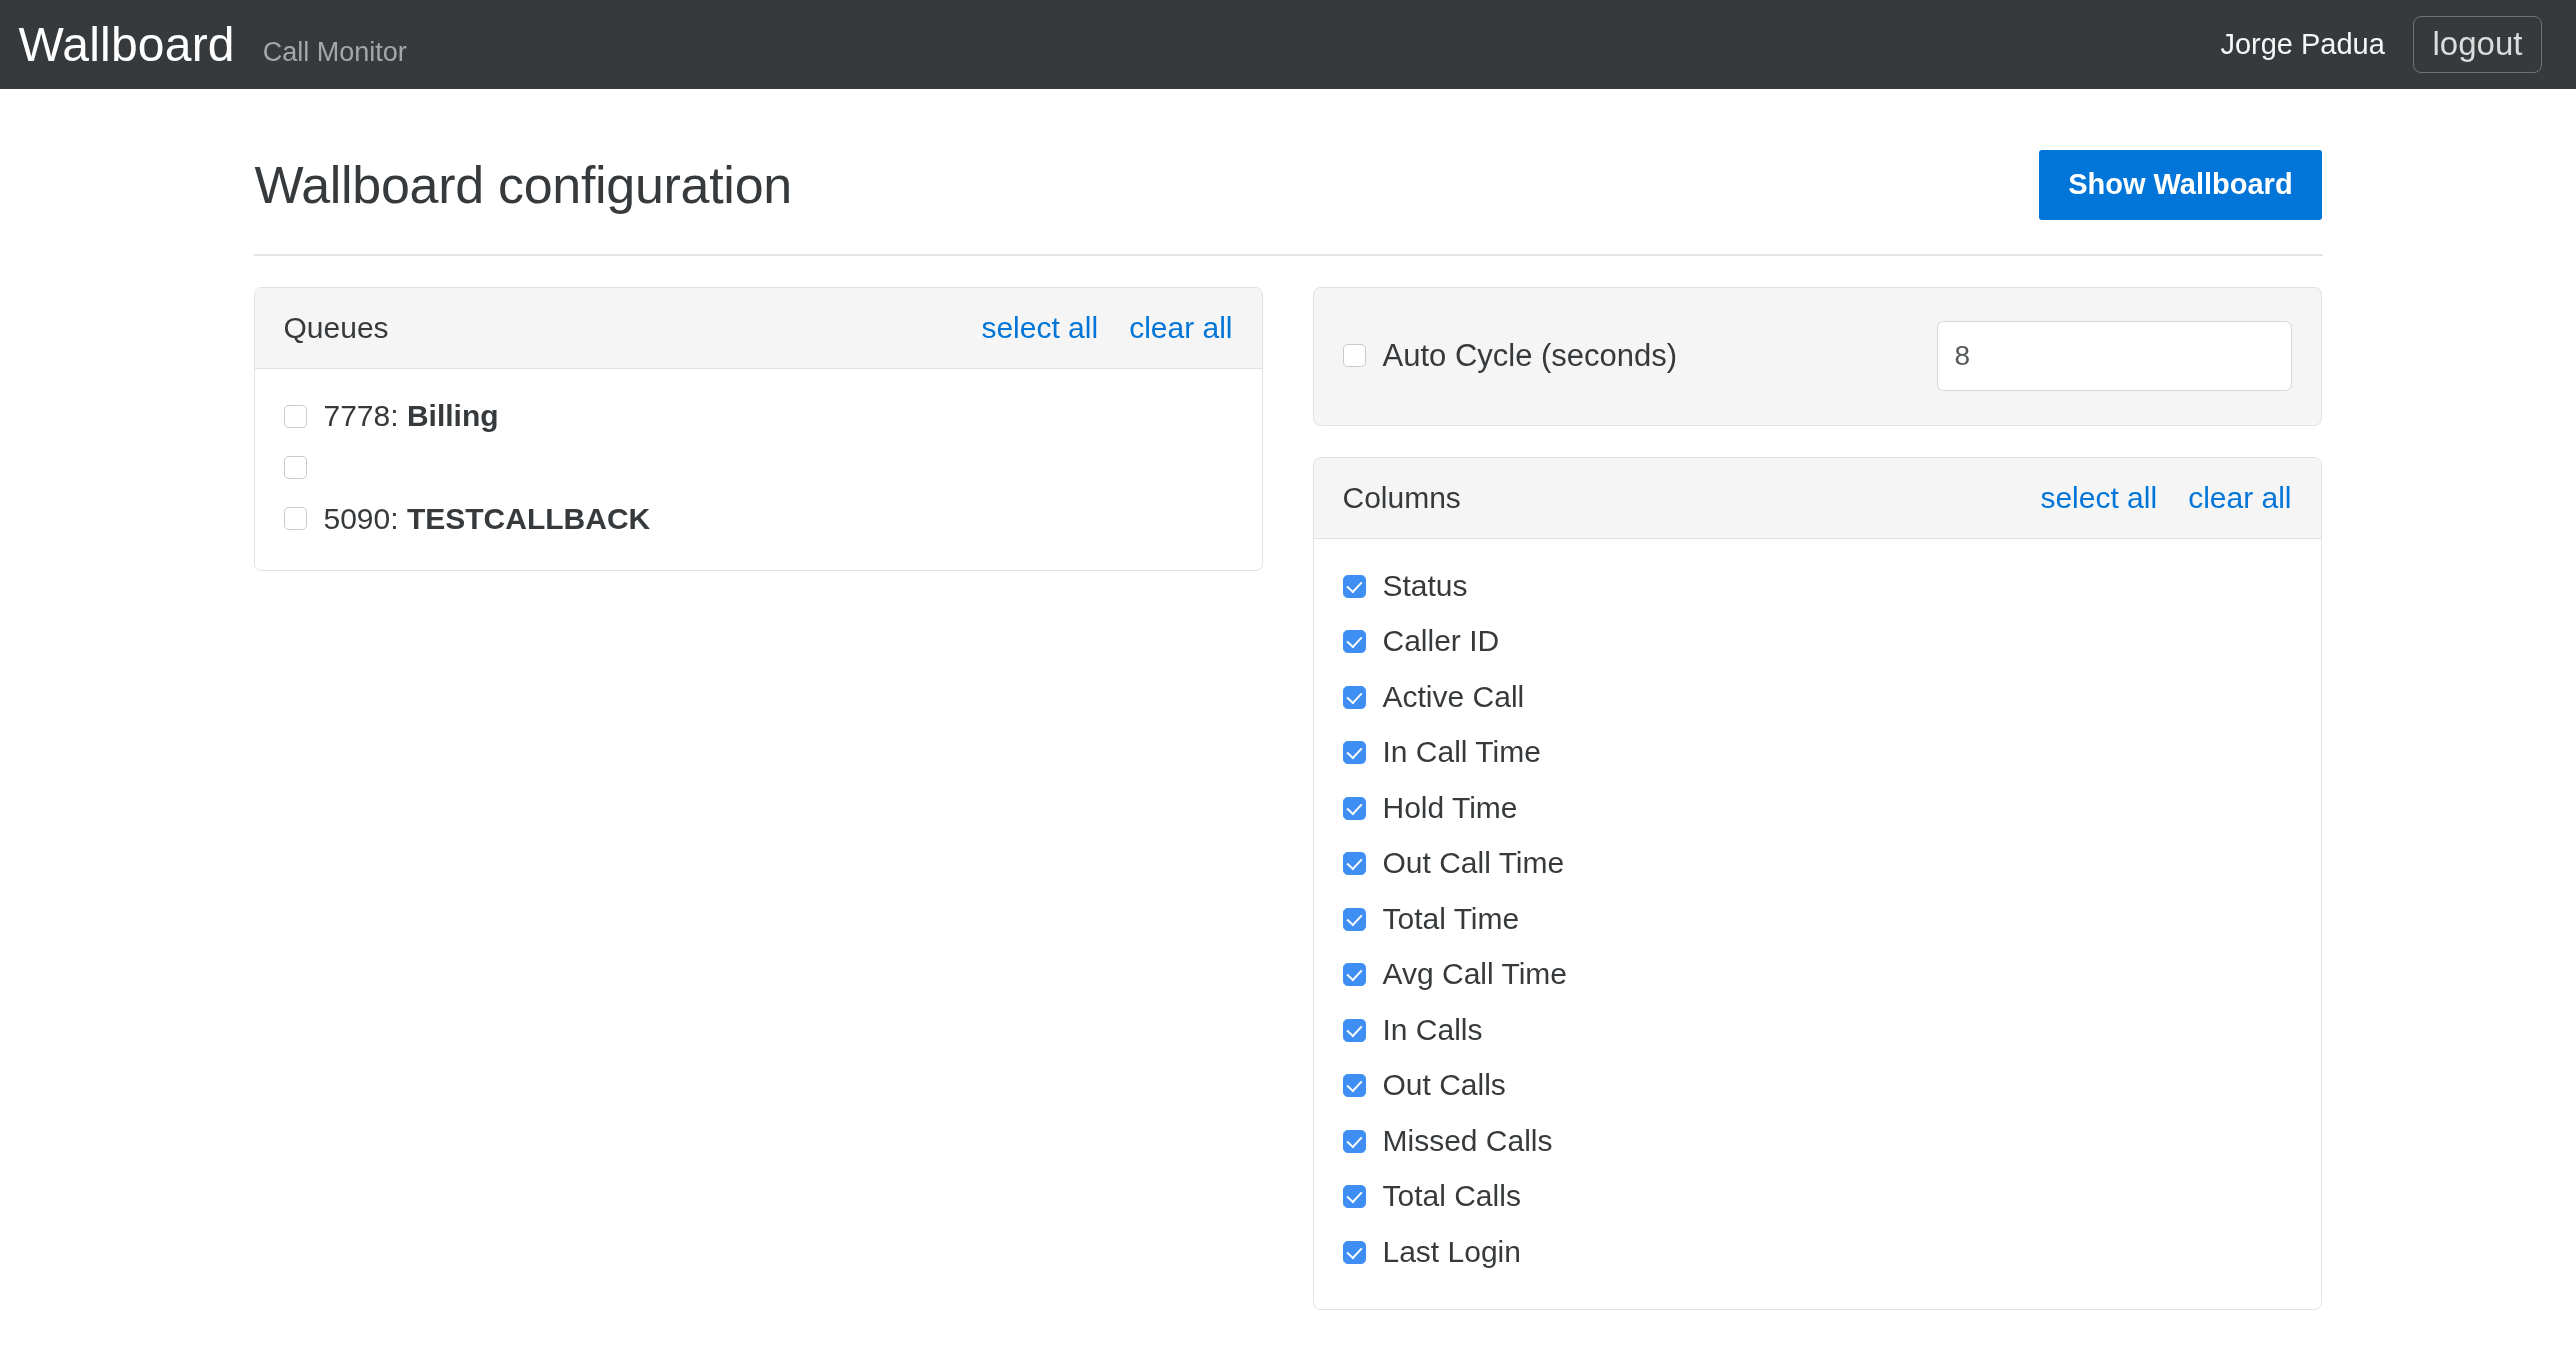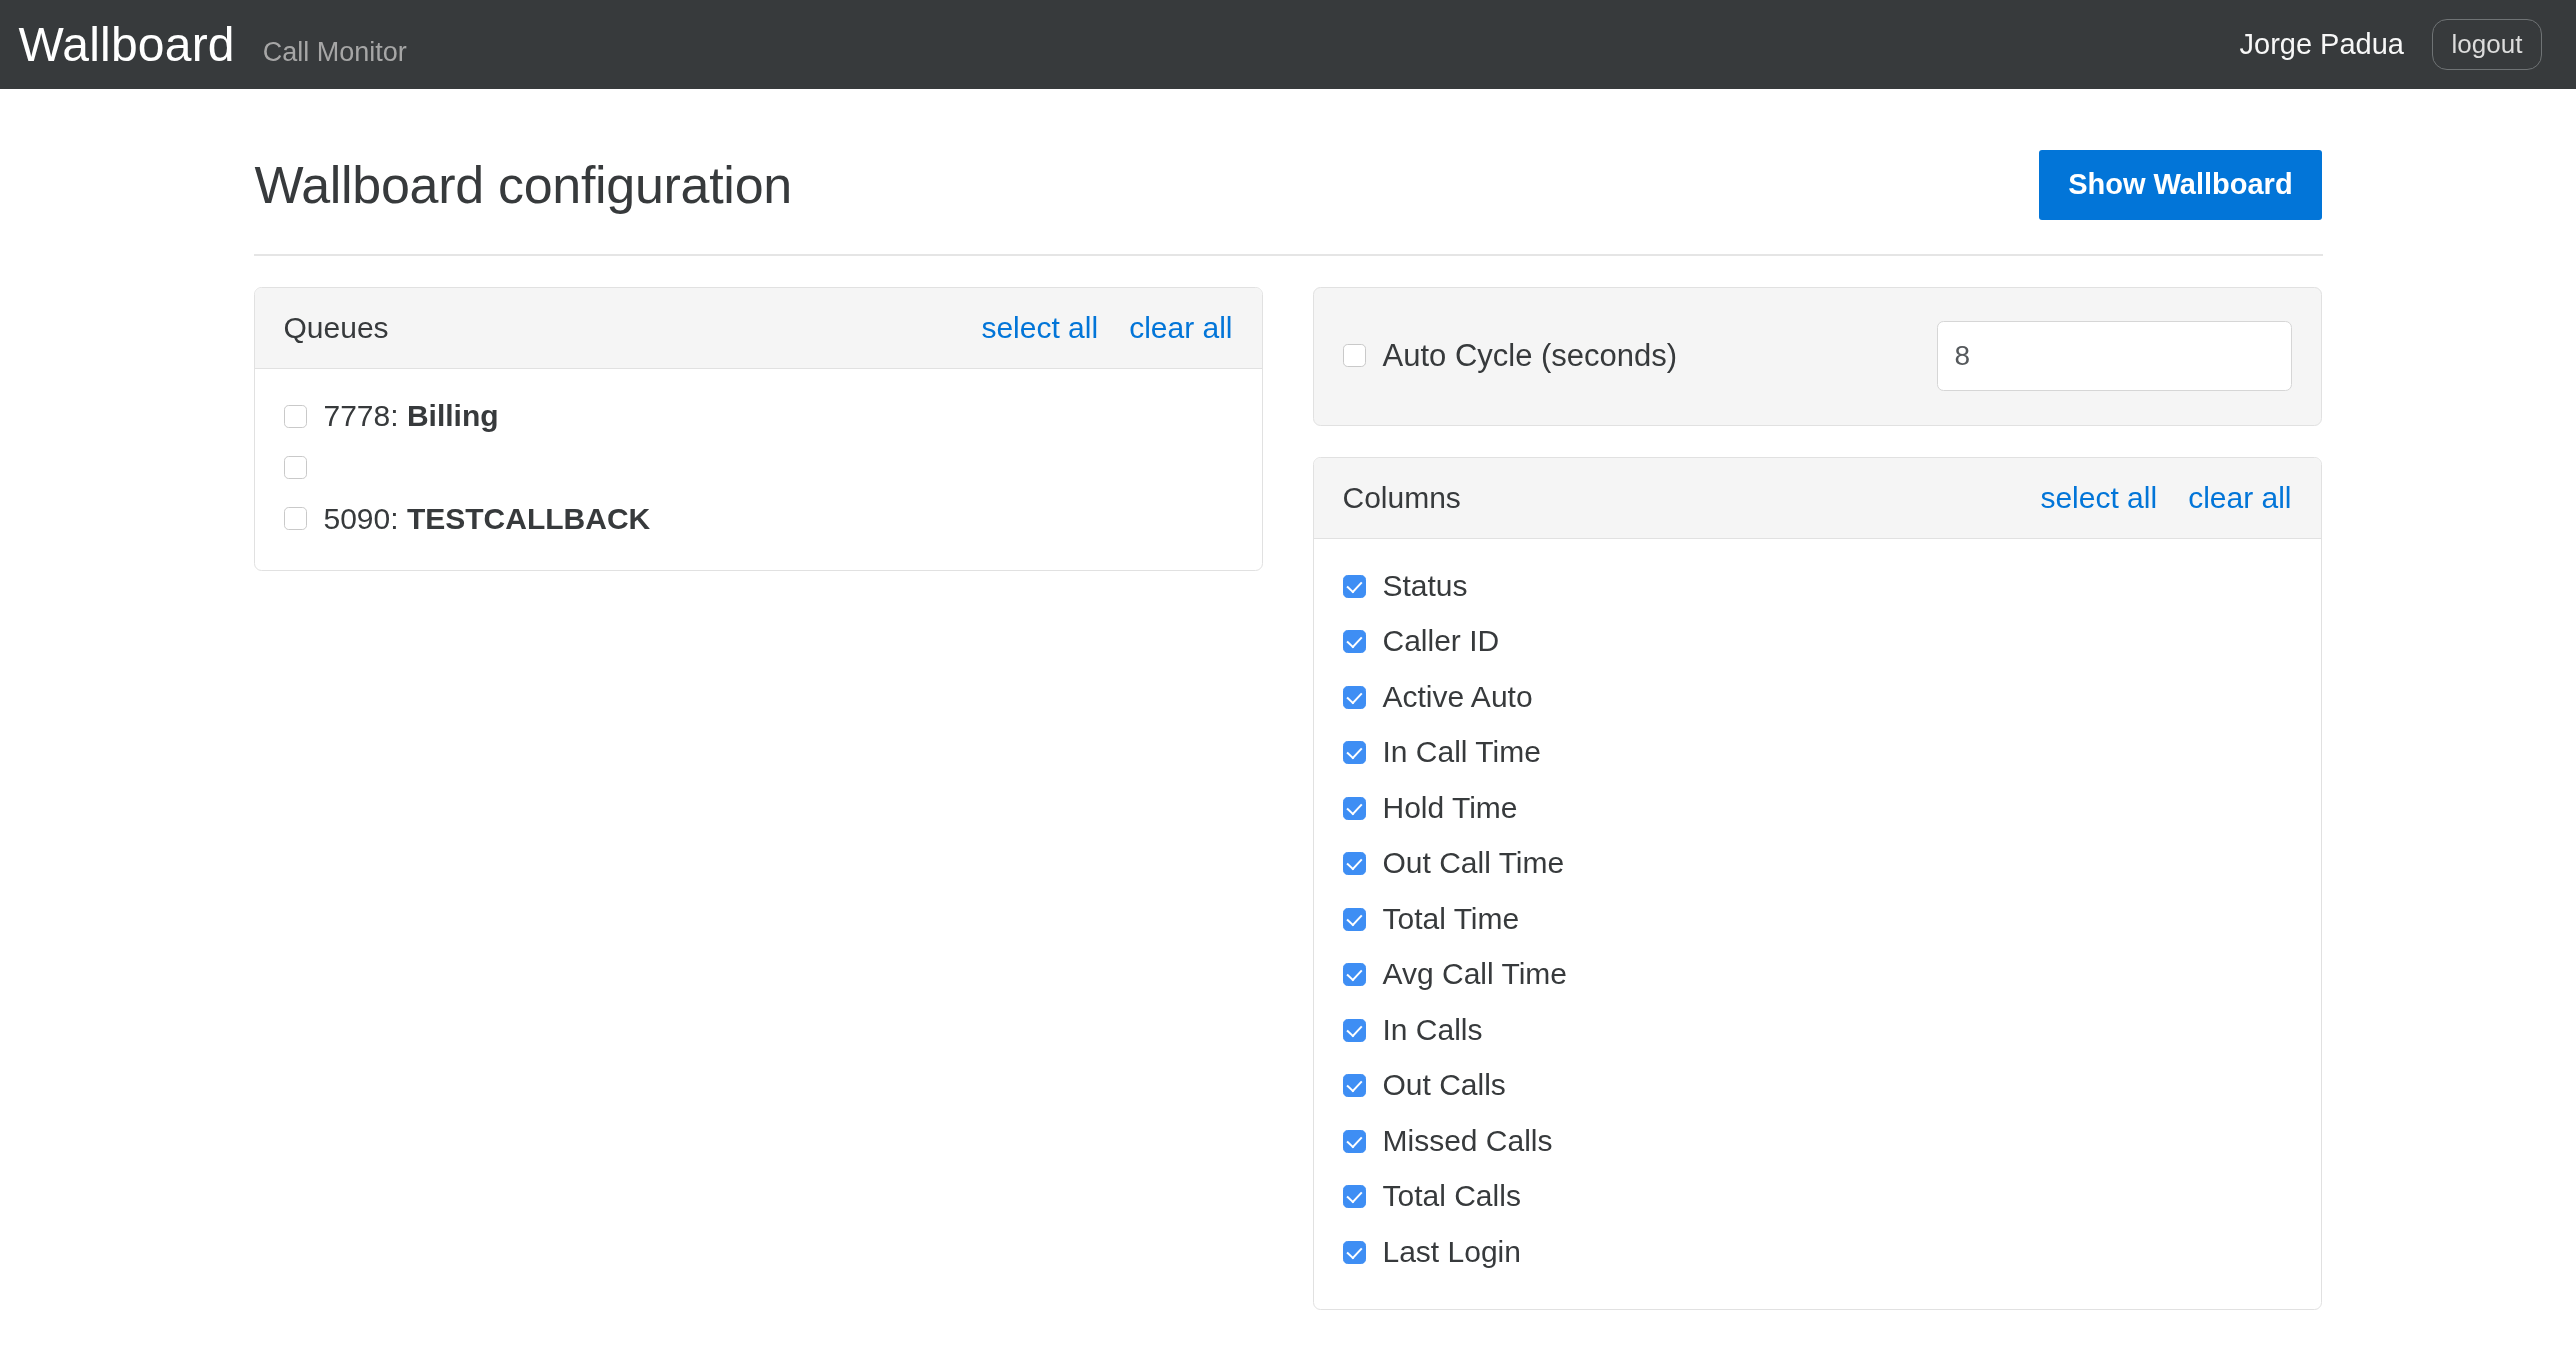--- a/index.html
+++ b/index.html
@@ -57,23 +57,23 @@
     gap: 28px;
   }
   .user-name {
     color: #f7f7f7;
     font-size: 29px;
     line-height: 1;
   }
   .logout-btn {
     background: transparent;
     border: 1.9px solid #6f7375;
-    border-radius: 15px;
+    border-radius: 8px;
     color: #dcdcdc;
-    font-size: 26px;
+    font-size: 33px;
     font-family: inherit;
     padding: 10.3px 18.6px 12px;
     line-height: 1;
     cursor: pointer;
   }
 
   
   .container {
     width: 2069px;
     margin: 0 auto;
@@ -313,21 +313,21 @@
           <label class="check-row col-row">
             <span class="cbox checked"></span>
             <span class="row-label">Status</span>
           </label>
           <label class="check-row col-row">
             <span class="cbox checked"></span>
             <span class="row-label">Caller ID</span>
           </label>
           <label class="check-row col-row">
             <span class="cbox checked"></span>
-            <span class="row-label">Active Auto</span>
+            <span class="row-label">Active Call</span>
           </label>
           <label class="check-row col-row">
             <span class="cbox checked"></span>
             <span class="row-label">In Call Time</span>
           </label>
           <label class="check-row col-row">
             <span class="cbox checked"></span>
             <span class="row-label">Hold Time</span>
           </label>
           <label class="check-row col-row">

